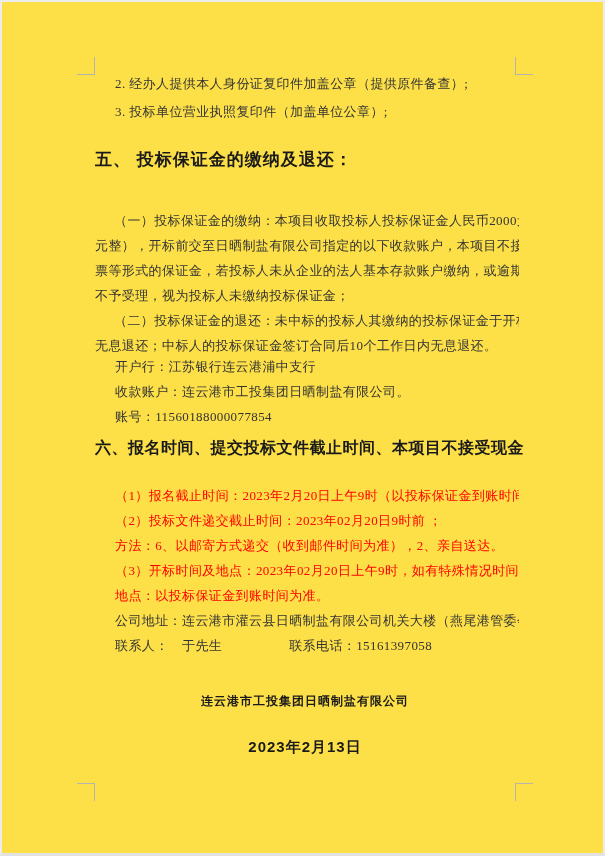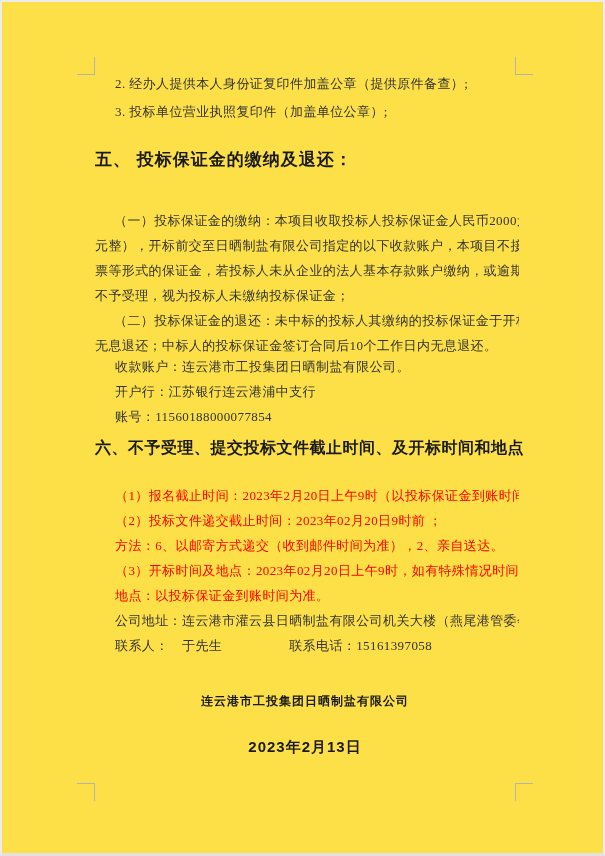--- a/index.html
+++ b/index.html
@@ -81,26 +81,26 @@
     <div class="pline">票等形式的保证金，若投标人未从企业的法人基本存款账户缴纳，或逾期缴纳的，招标人将</div>
     <div class="pline">不予受理，视为投标人未缴纳投标保证金；</div>
   </div>
 
   <div class="abs block bodytext" style="top:306px;">
     <div class="pline first">（二）投标保证金的退还：未中标的投标人其缴纳的投标保证金于开标后10个工作日内</div>
     <div class="pline">无息退还；中标人的投标保证金签订合同后10个工作日内无息退还。</div>
   </div>
 
   <div class="abs block bodytext indented" style="top:352px;">
+    <div class="pline">开户行：江苏银行连云港浦中支行</div>
     <div class="pline">收款账户：连云港市工投集团日晒制盐有限公司。</div>
-    <div class="pline">开户行：江苏银行连云港浦中支行</div>
     <div class="pline">账号：11560188000077854</div>
   </div>
 
-  <h2 class="abs heading h6size" style="top:434px; margin:0;">六、不予受理、提交投标文件截止时间、及开标时间和地点</h2>
+  <h2 class="abs heading h6size" style="top:434px; margin:0;">六、报名时间、提交投标文件截止时间、本项目不接受现金</h2>
 
   <div class="abs block bodytext indented" style="top:481px;">
     <div class="pline" style="color: rgb(255, 0, 0);">（1）报名截止时间：2023年2月20日上午9时（以投标保证金到账时间为准）；</div>
     <div class="pline" style="color: rgb(255, 0, 0);">（2）投标文件递交截止时间：2023年02月20日9时前 ；</div>
     <div class="pline" style="color: rgb(255, 0, 0);">方法：6、以邮寄方式递交（收到邮件时间为准），2、亲自送达。</div>
     <div class="pline" style="color: rgb(255, 0, 0);">（3）开标时间及地点：2023年02月20日上午9时，如有特殊情况时间另行通知。</div>
     <div class="pline" style="color: rgb(255, 0, 0);">地点：以投标保证金到账时间为准。</div>
     <div class="pline" style="color: rgb(51, 51, 51);">公司地址：连云港市灌云县日晒制盐有限公司机关大楼（燕尾港管委会大楼西侧）</div>
     <div class="pline" style="color: rgb(51, 51, 51);">联系人：　于先生　　　　　联系电话：15161397058</div>
   </div>

